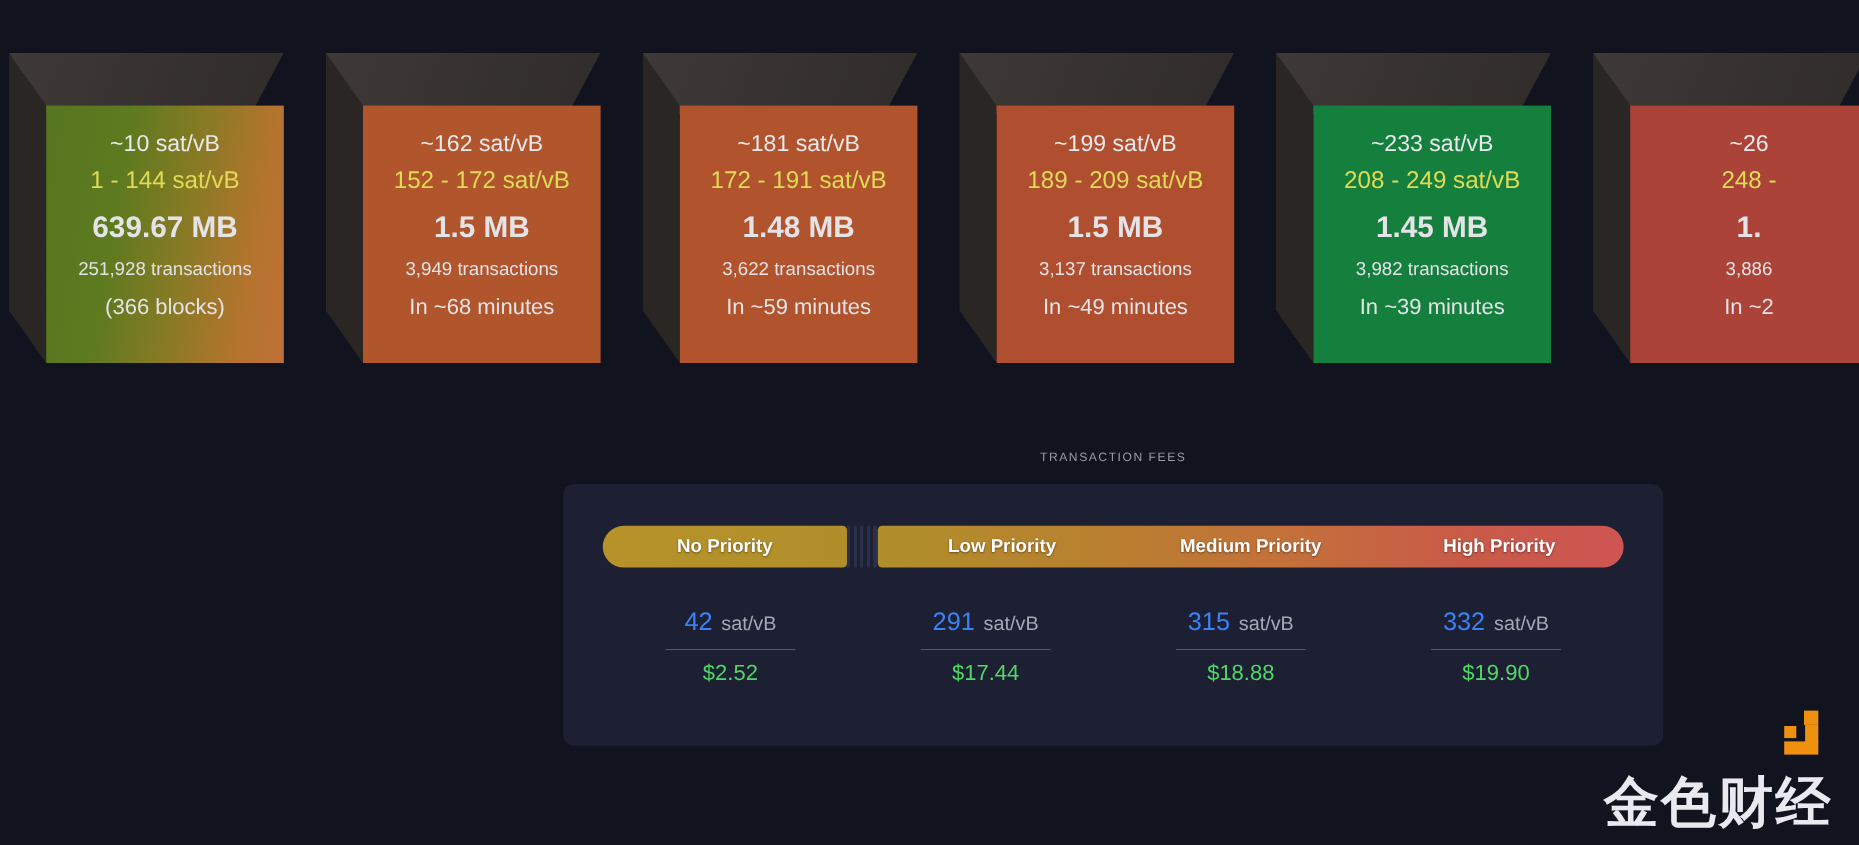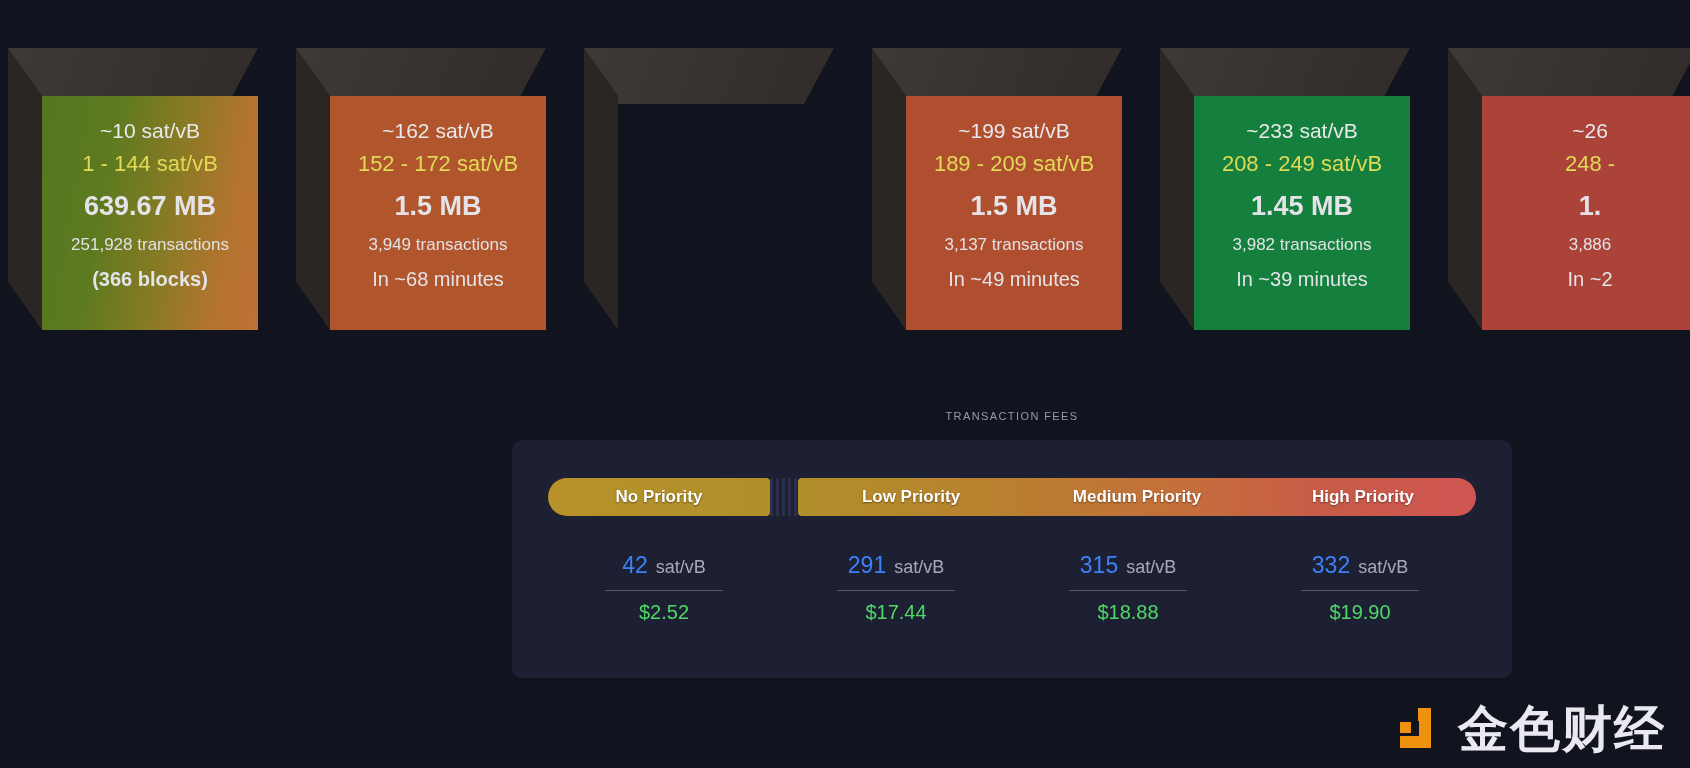--- a/index.html
+++ b/index.html
@@ -103,21 +103,21 @@
     line-height: 1.0;
     white-space: nowrap;
   }
   .block-eta {
     font-size: 20px;
     color: #e4e4e8;
     margin-top: 16px;
     line-height: 1.0;
     white-space: nowrap;
   }
-  .block-eta.bold { font-weight: bold; }
+  .block-eta.bold { font-weight: normal; }
 
   
   #fees-section {
     position: absolute;
     left: 512px;
     top: 410px;
     width: 1000px;
   }
 
   #fees-heading {
@@ -215,22 +215,23 @@
     color: #4fd868;
     line-height: 1.0;
   }
 
   
   #watermark {
     position: absolute;
     right: 24px;
     bottom: 14px;
     display: flex;
-    align-items: flex-start;
+    align-items: flex-end;
     gap: 14px;
+    flex-direction: column;
   }
   #wm-mark {
     position: relative;
     width: 48px;
     height: 48px;
   }
   #wm-text {
     font-size: 50px;
     font-weight: bold;
     color: #e9e9ef;
@@ -261,20 +262,27 @@
         <div class="fee-median">~162 sat/vB</div>
         <div class="fee-range">152 - 172 sat/vB</div>
         <div class="block-size">1.5 MB</div>
         <div class="block-txs">3,949 transactions</div>
         <div class="block-eta">In ~68 minutes</div>
       </div>
     </div>
     <div class="block" style="left: 584px;">
       <div class="block-top"></div>
       <div class="block-side"></div>
+      <div class="block-face" style="background: rgb(177, 83, 44);">
+        <div class="fee-median">~181 sat/vB</div>
+        <div class="fee-range">172 - 191 sat/vB</div>
+        <div class="block-size">1.48 MB</div>
+        <div class="block-txs">3,622 transactions</div>
+        <div class="block-eta">In ~59 minutes</div>
+      </div>
     </div>
     <div class="block" style="left: 872px;">
       <div class="block-top"></div>
       <div class="block-side"></div>
       <div class="block-face" style="background: rgb(176, 79, 48);">
         <div class="fee-median">~199 sat/vB</div>
         <div class="fee-range">189 - 209 sat/vB</div>
         <div class="block-size">1.5 MB</div>
         <div class="block-txs">3,137 transactions</div>
         <div class="block-eta">In ~49 minutes</div>

